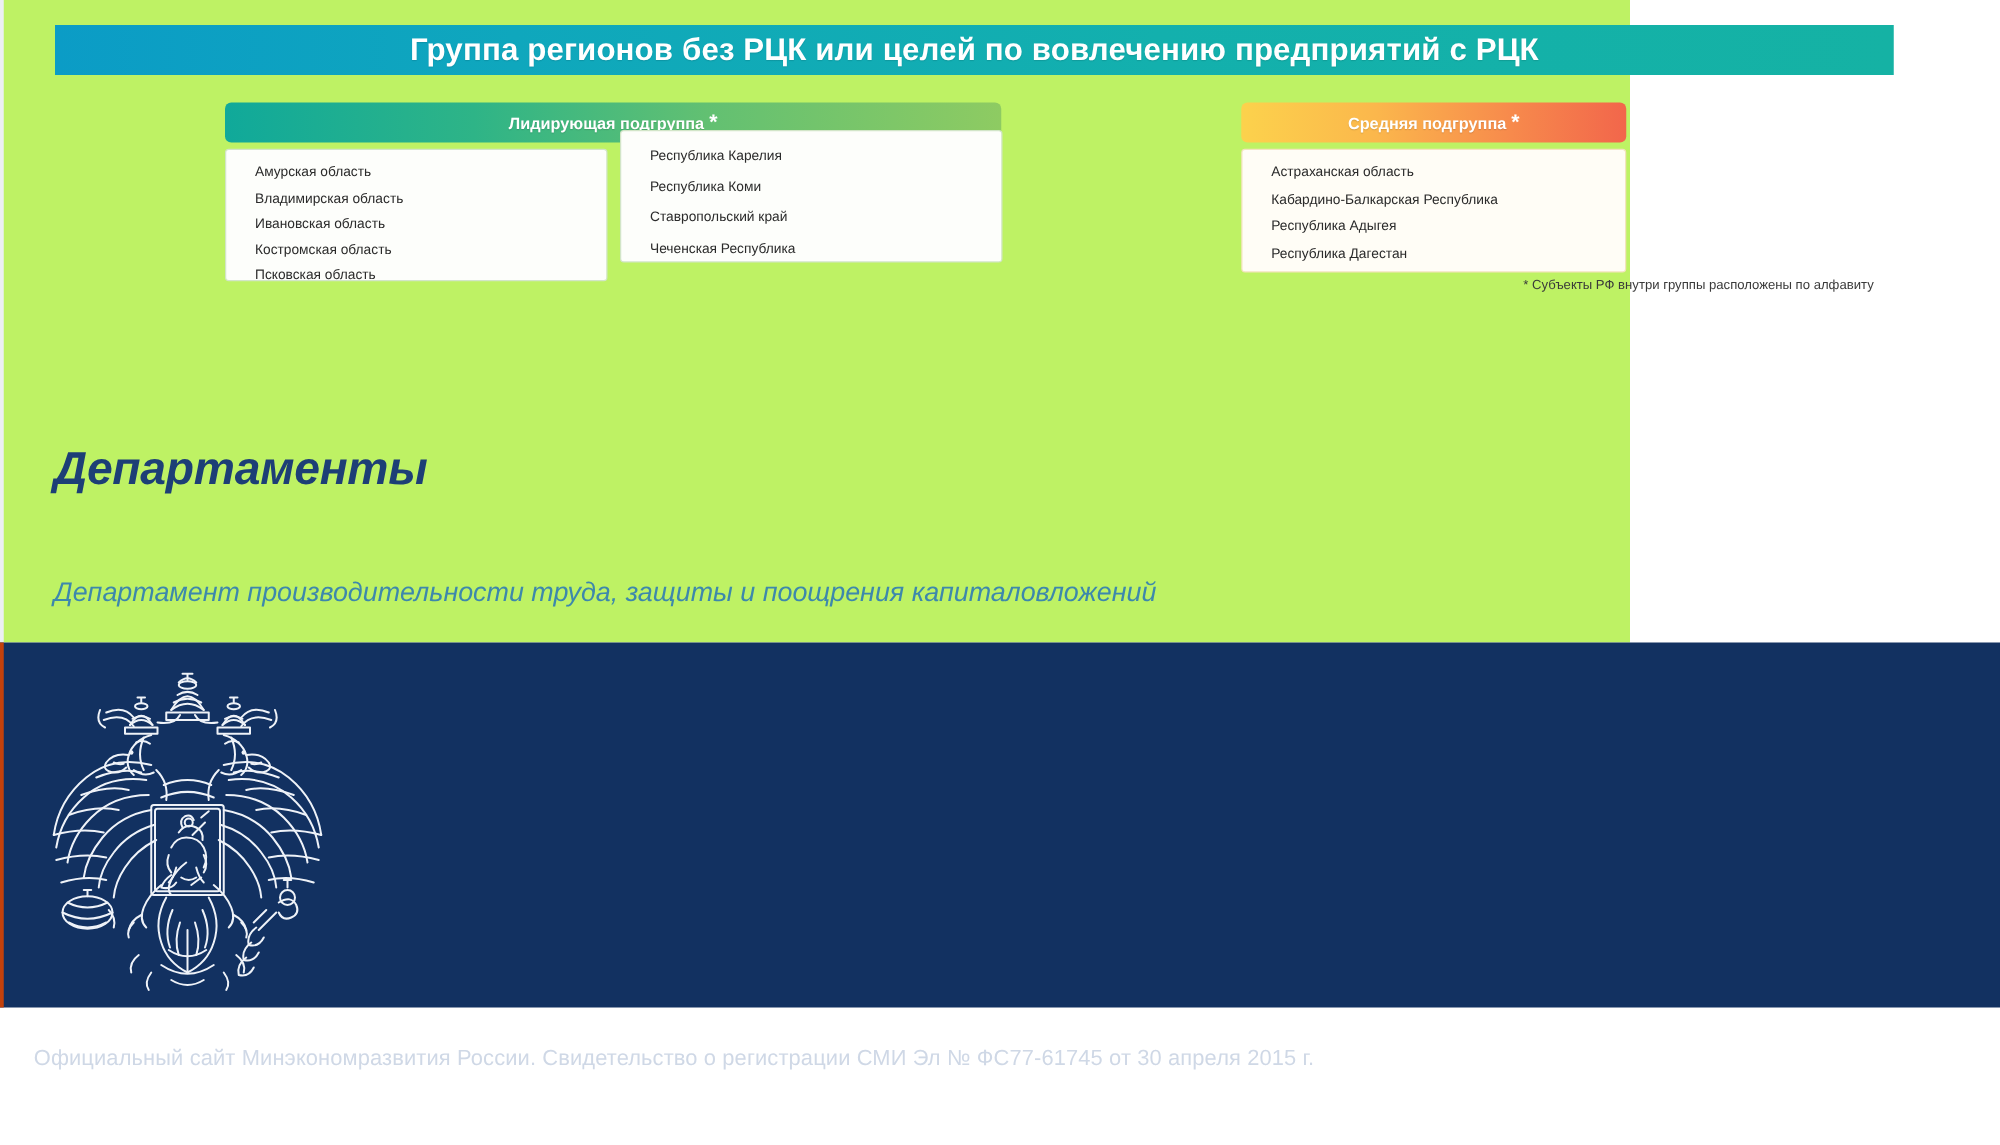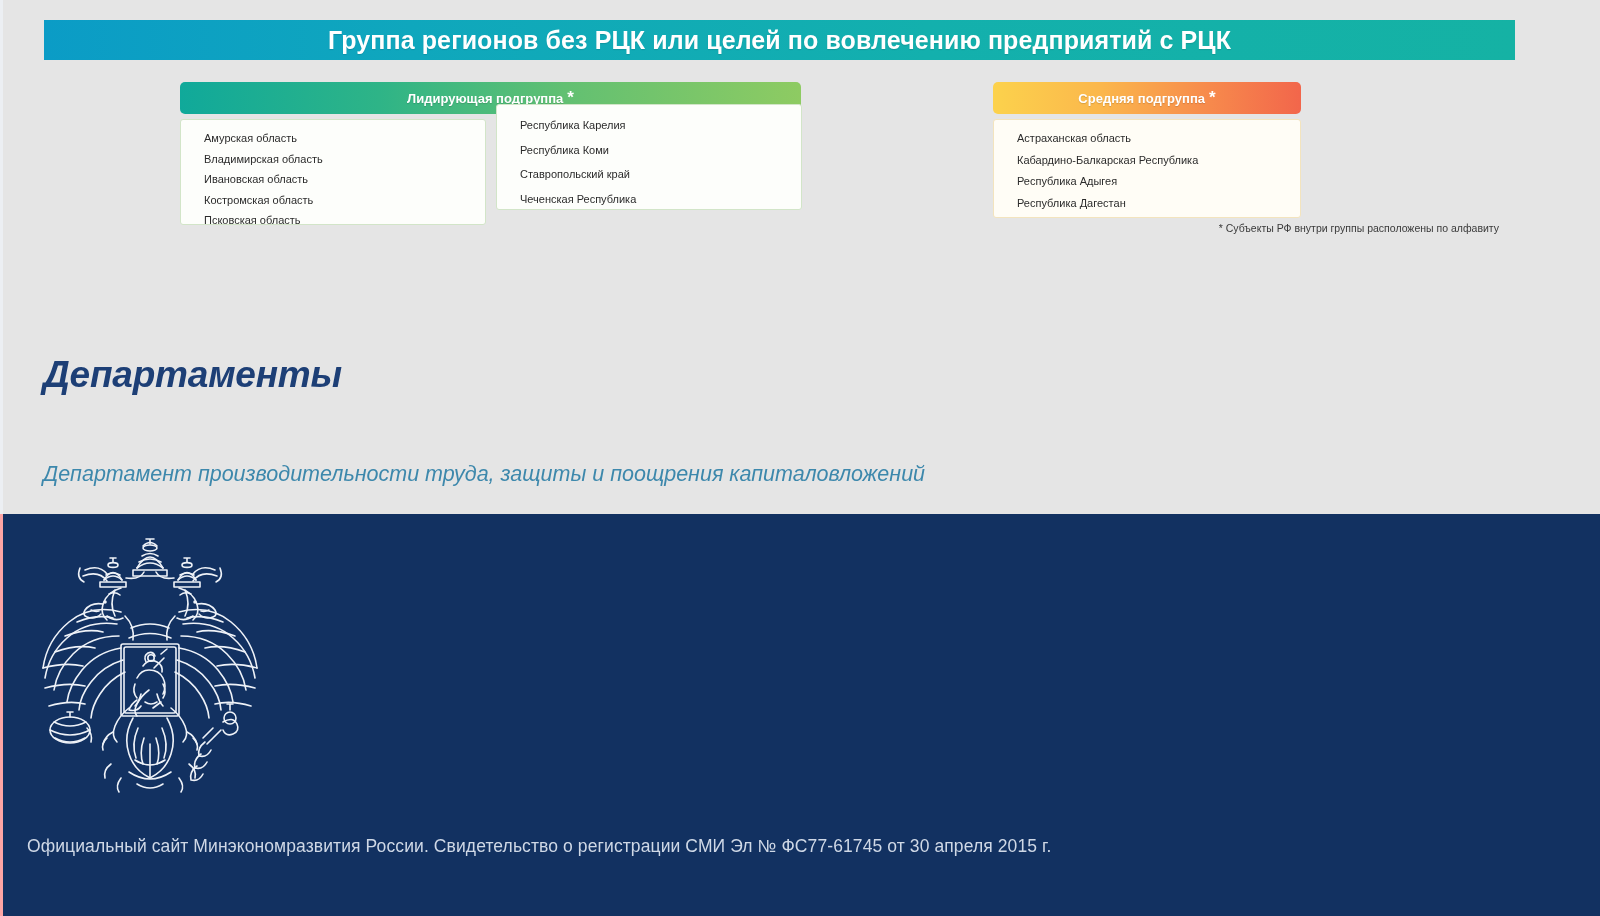--- a/index.html
+++ b/index.html
@@ -21,23 +21,23 @@
     position: relative;
     width: 1600px;
     height: 916px;
     background: #ffffff;
   }
 
   
   .content-area {
     position: absolute;
     left: 0; top: 0;
-    width: 1600px;
+    width: 1304px;
     height: 514px;
-    background: #e5e5e5;
+    background: #bef264;
     border-left: 3px solid #eceff3;
   }
 
   
   .infographic {
     position: absolute;
     left: 0;
     top: 0;
     width: 1600px;
     height: 260px;
@@ -162,23 +162,23 @@
     text-decoration: none;
     line-height: 1.2;
   }
 
   
   .site-footer {
     position: absolute;
     left: 0;
     top: 514px;
     width: 1600px;
-    height: 402px;
+    height: 292px;
     background: #123161;
-    border-left: 3px solid #fca5a5;
+    border-left: 3px solid #c2410c;
   }
   .emblem {
     position: absolute;
     left: 22px;
     top: 18px;
     width: 250px;
     height: 268px;
   }
   .emblem svg { display: block; width: 250px; height: 268px; }
 

